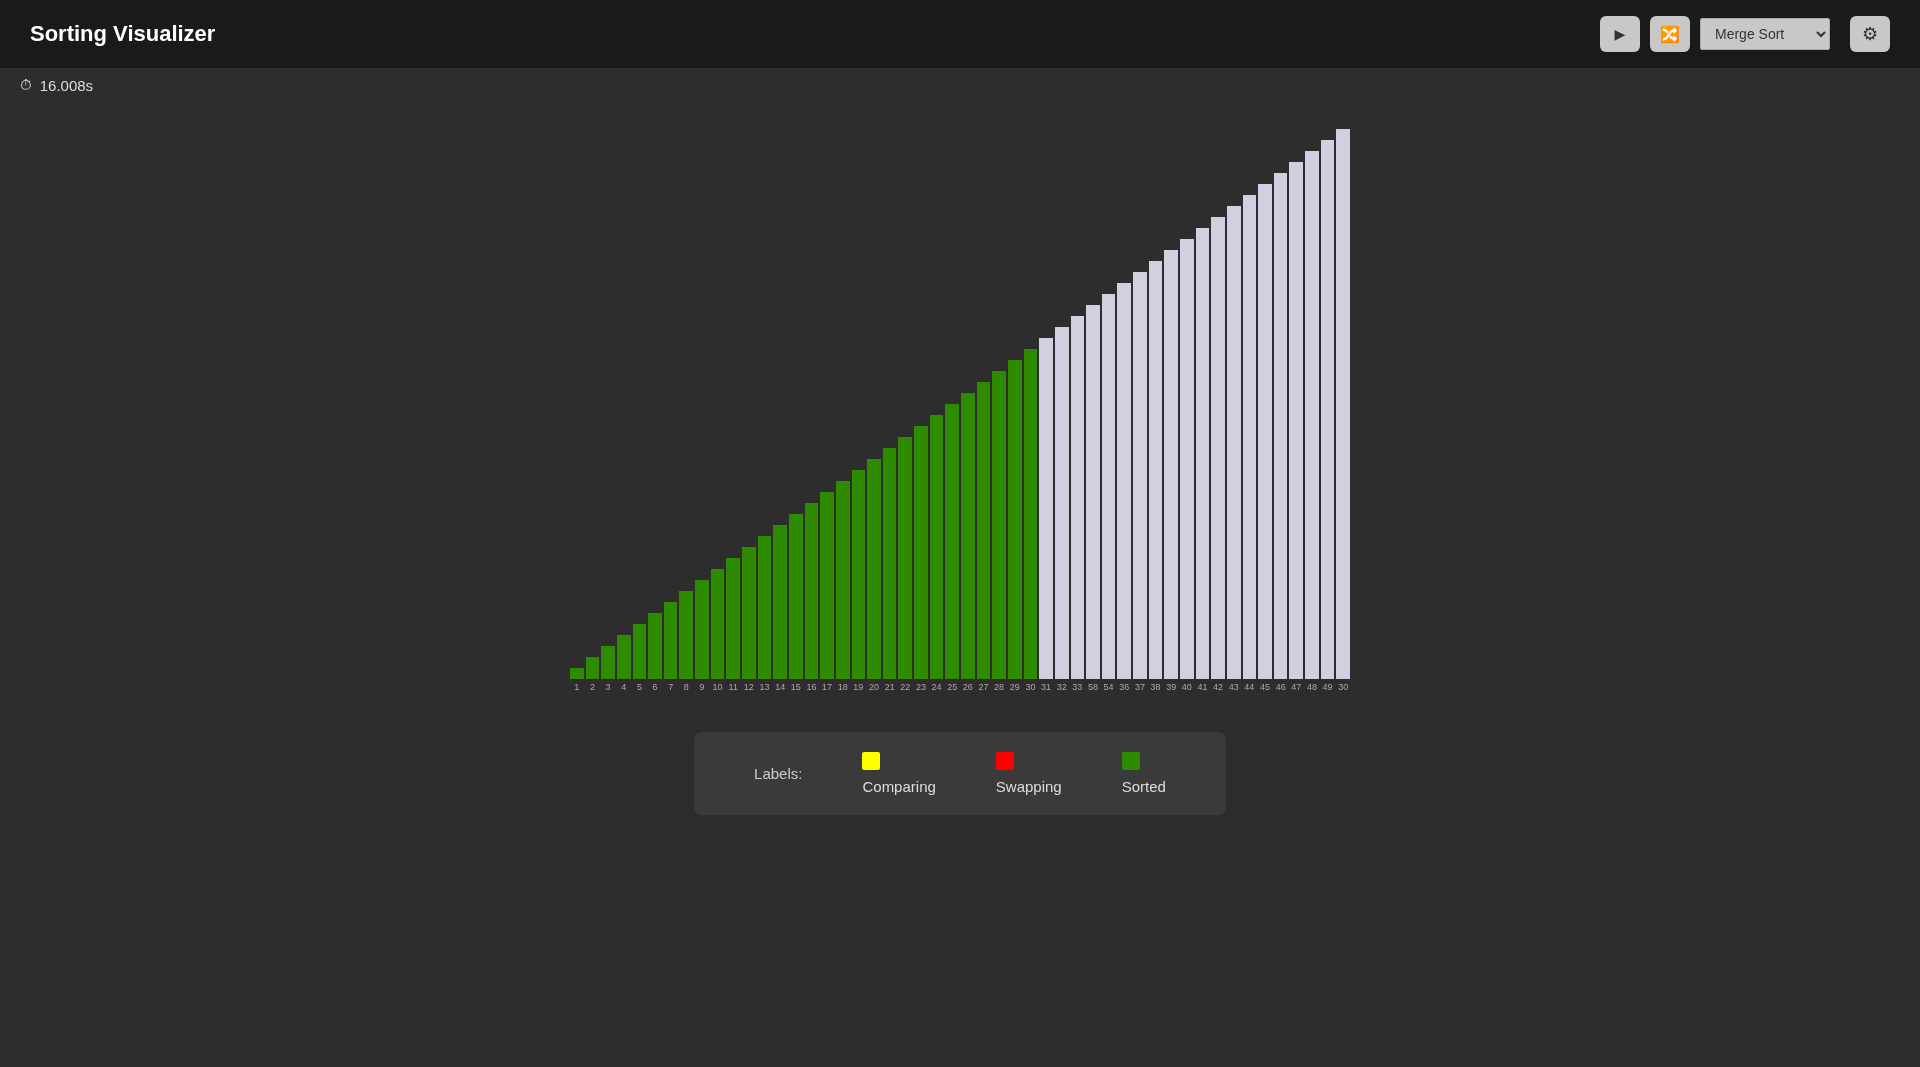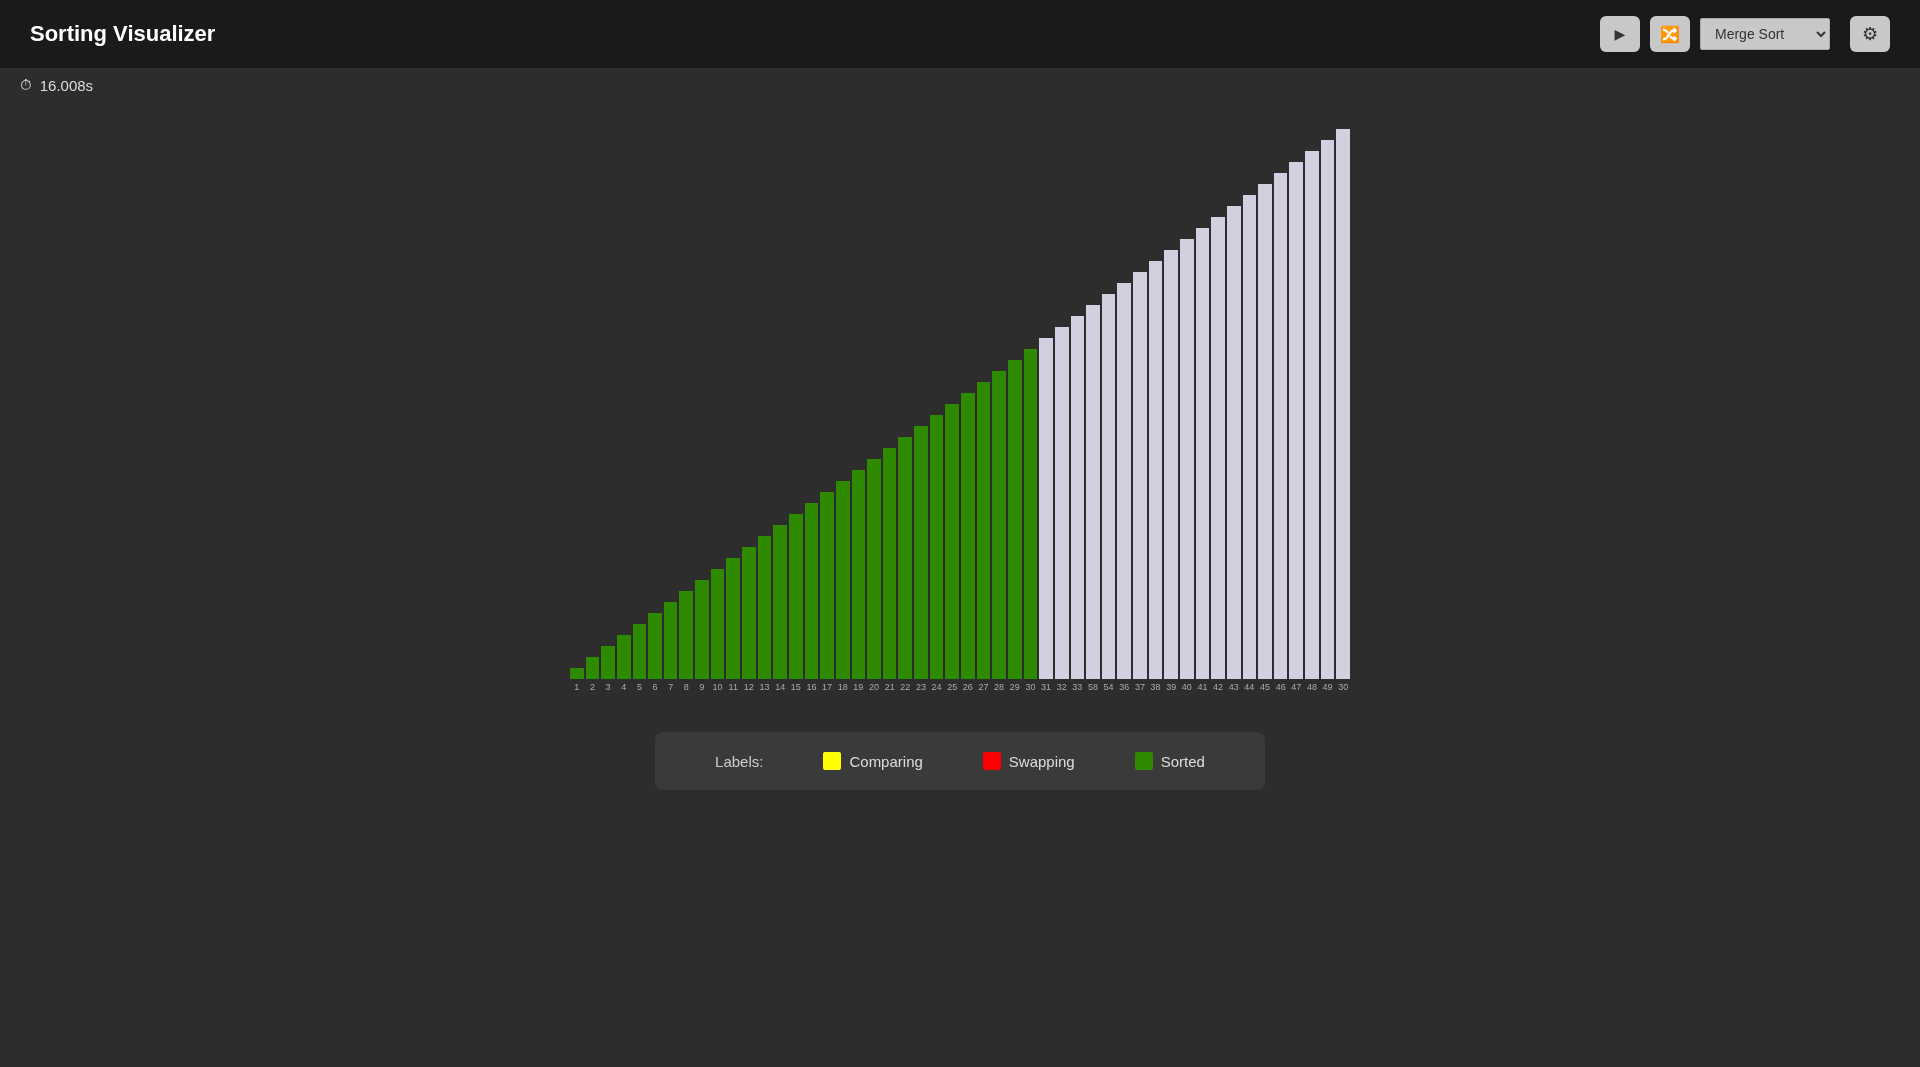--- a/index.html
+++ b/index.html
@@ -125,24 +125,24 @@
       display: flex;
       align-items: center;
       gap: 60px;
     }
     .legend-labels-title {
       font-size: 15px;
       color: #ccc;
     }
     .legend-item {
       display: flex;
-      align-items: center;
       gap: 8px;
       font-size: 15px;
       color: #ddd;
+      flex-direction: column;
     }
     .legend-color {
       width: 18px;
       height: 18px;
       border-radius: 2px;
     }
     .legend-color.comparing { background: #ffff00; }
     .legend-color.swapping { background: #ff0000; }
     .legend-color.sorted { background: #2e8b00; }
   </style>

